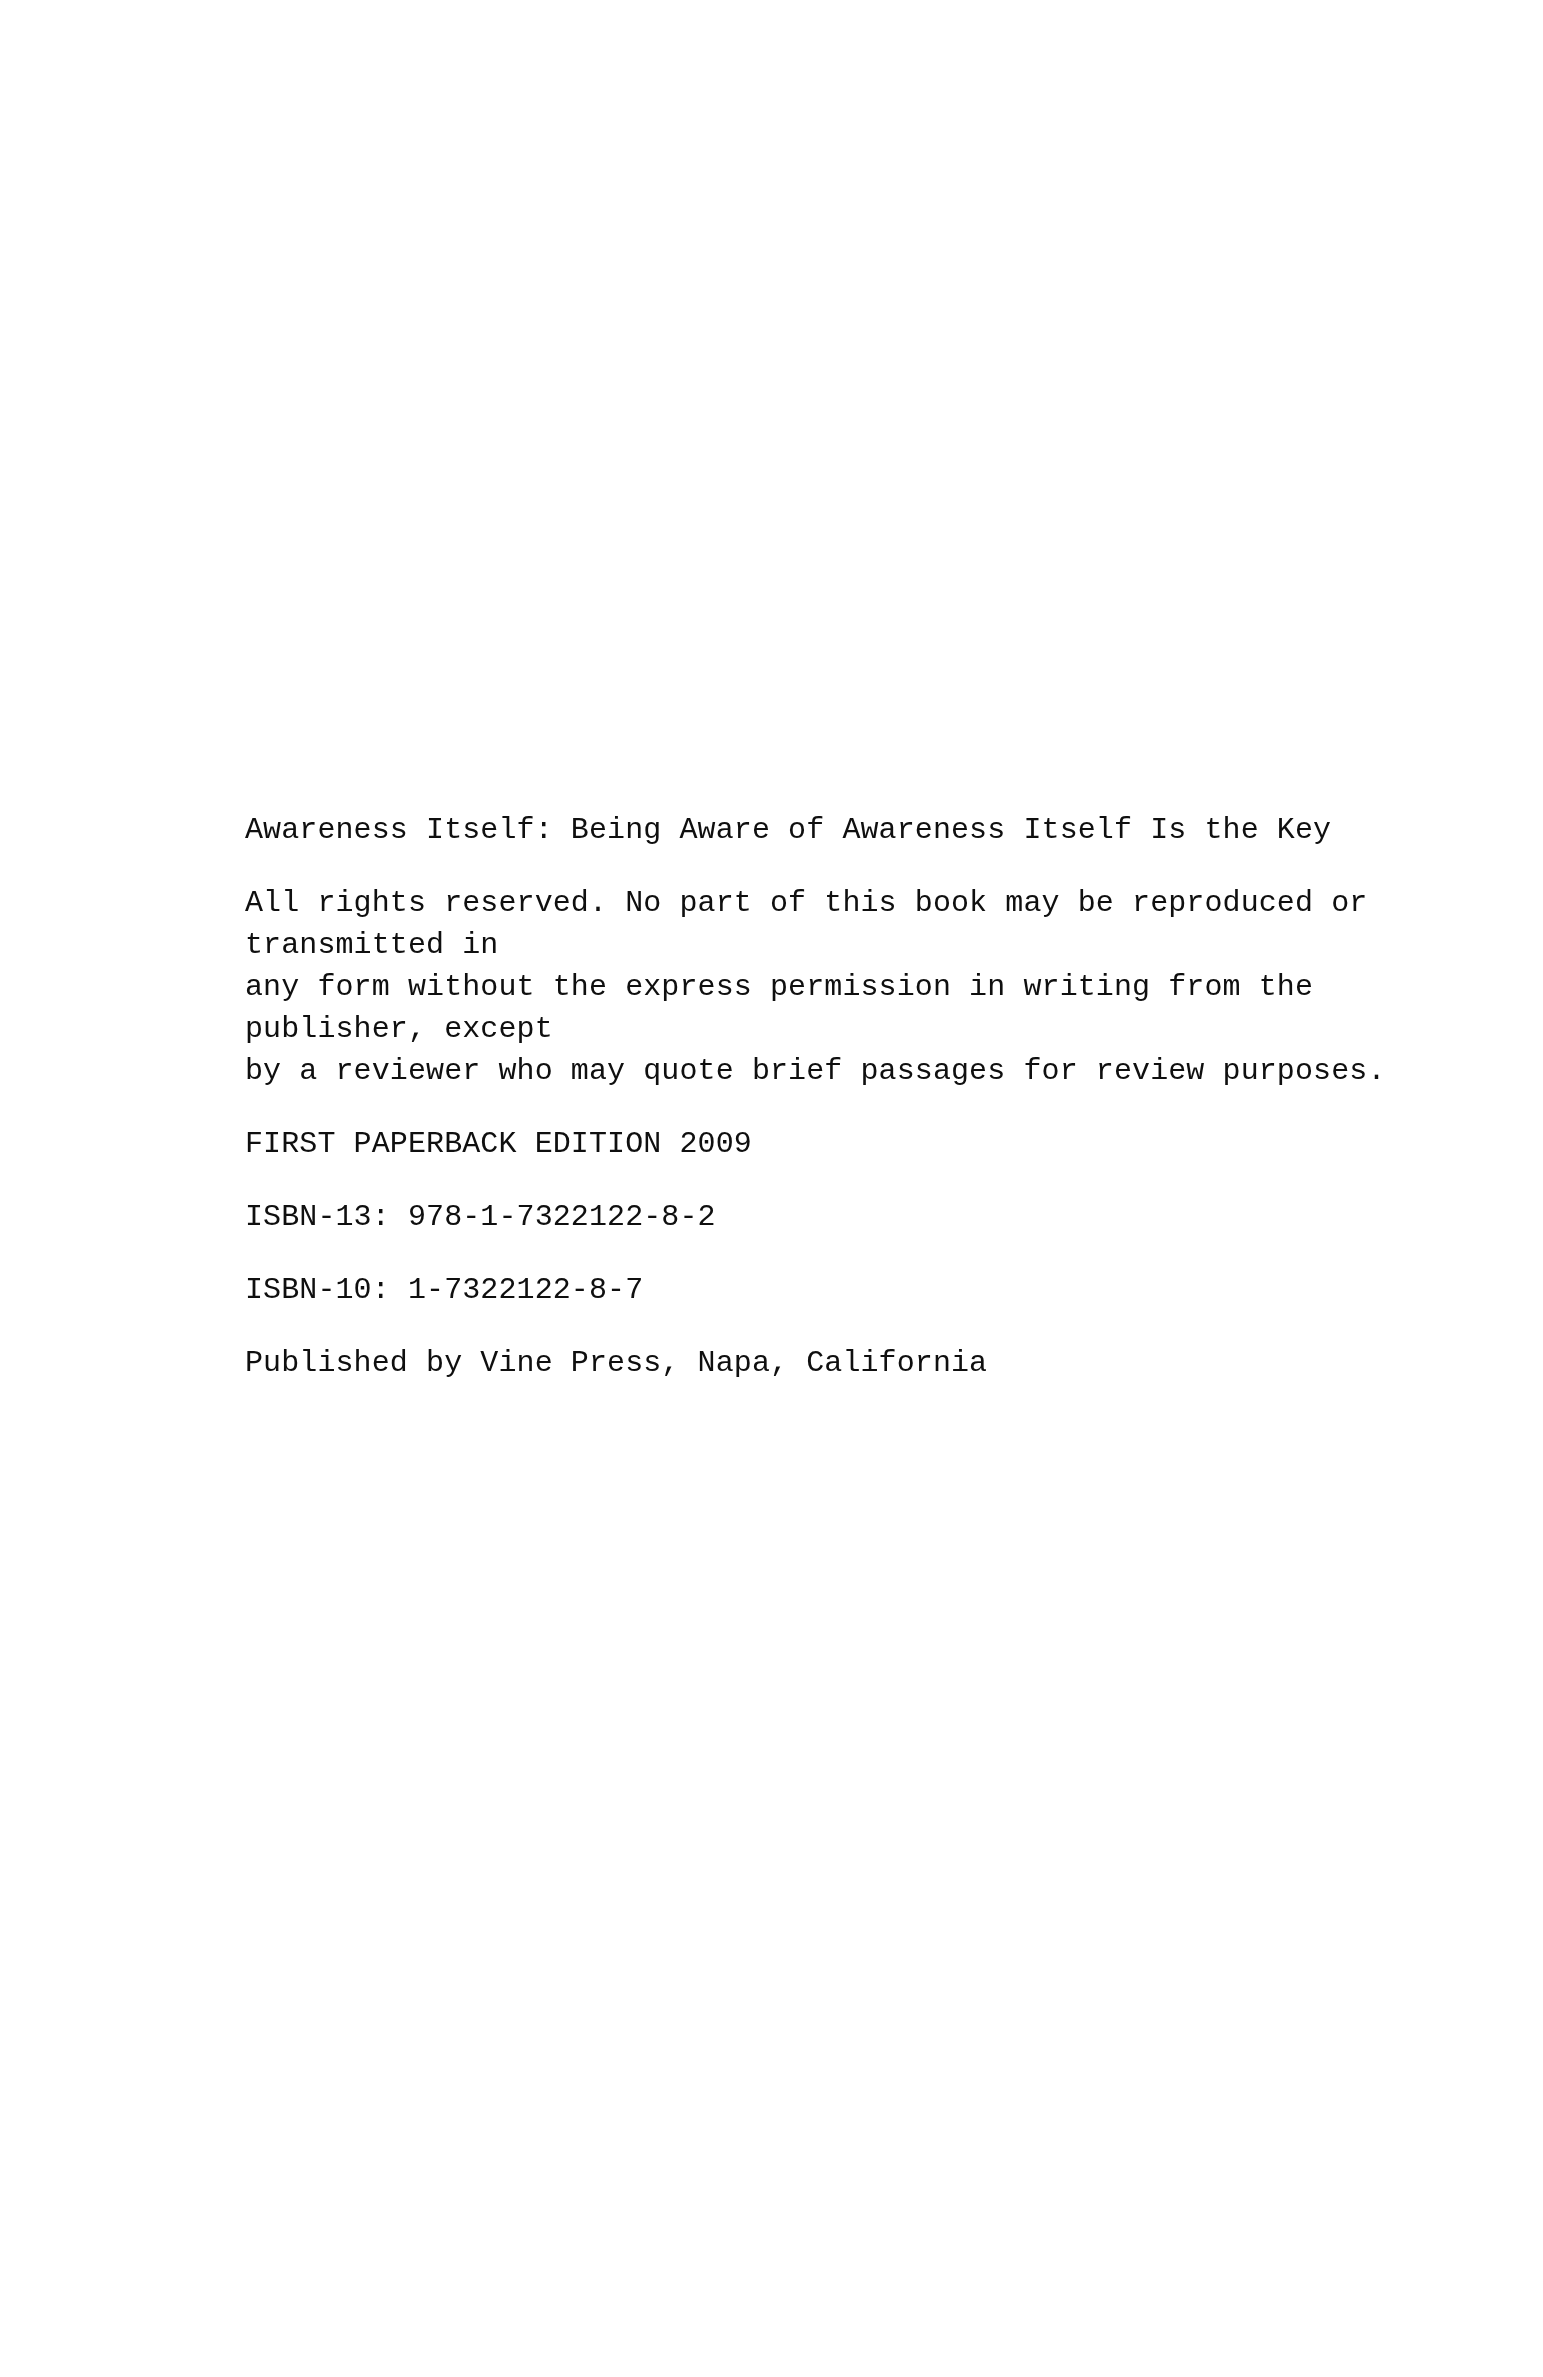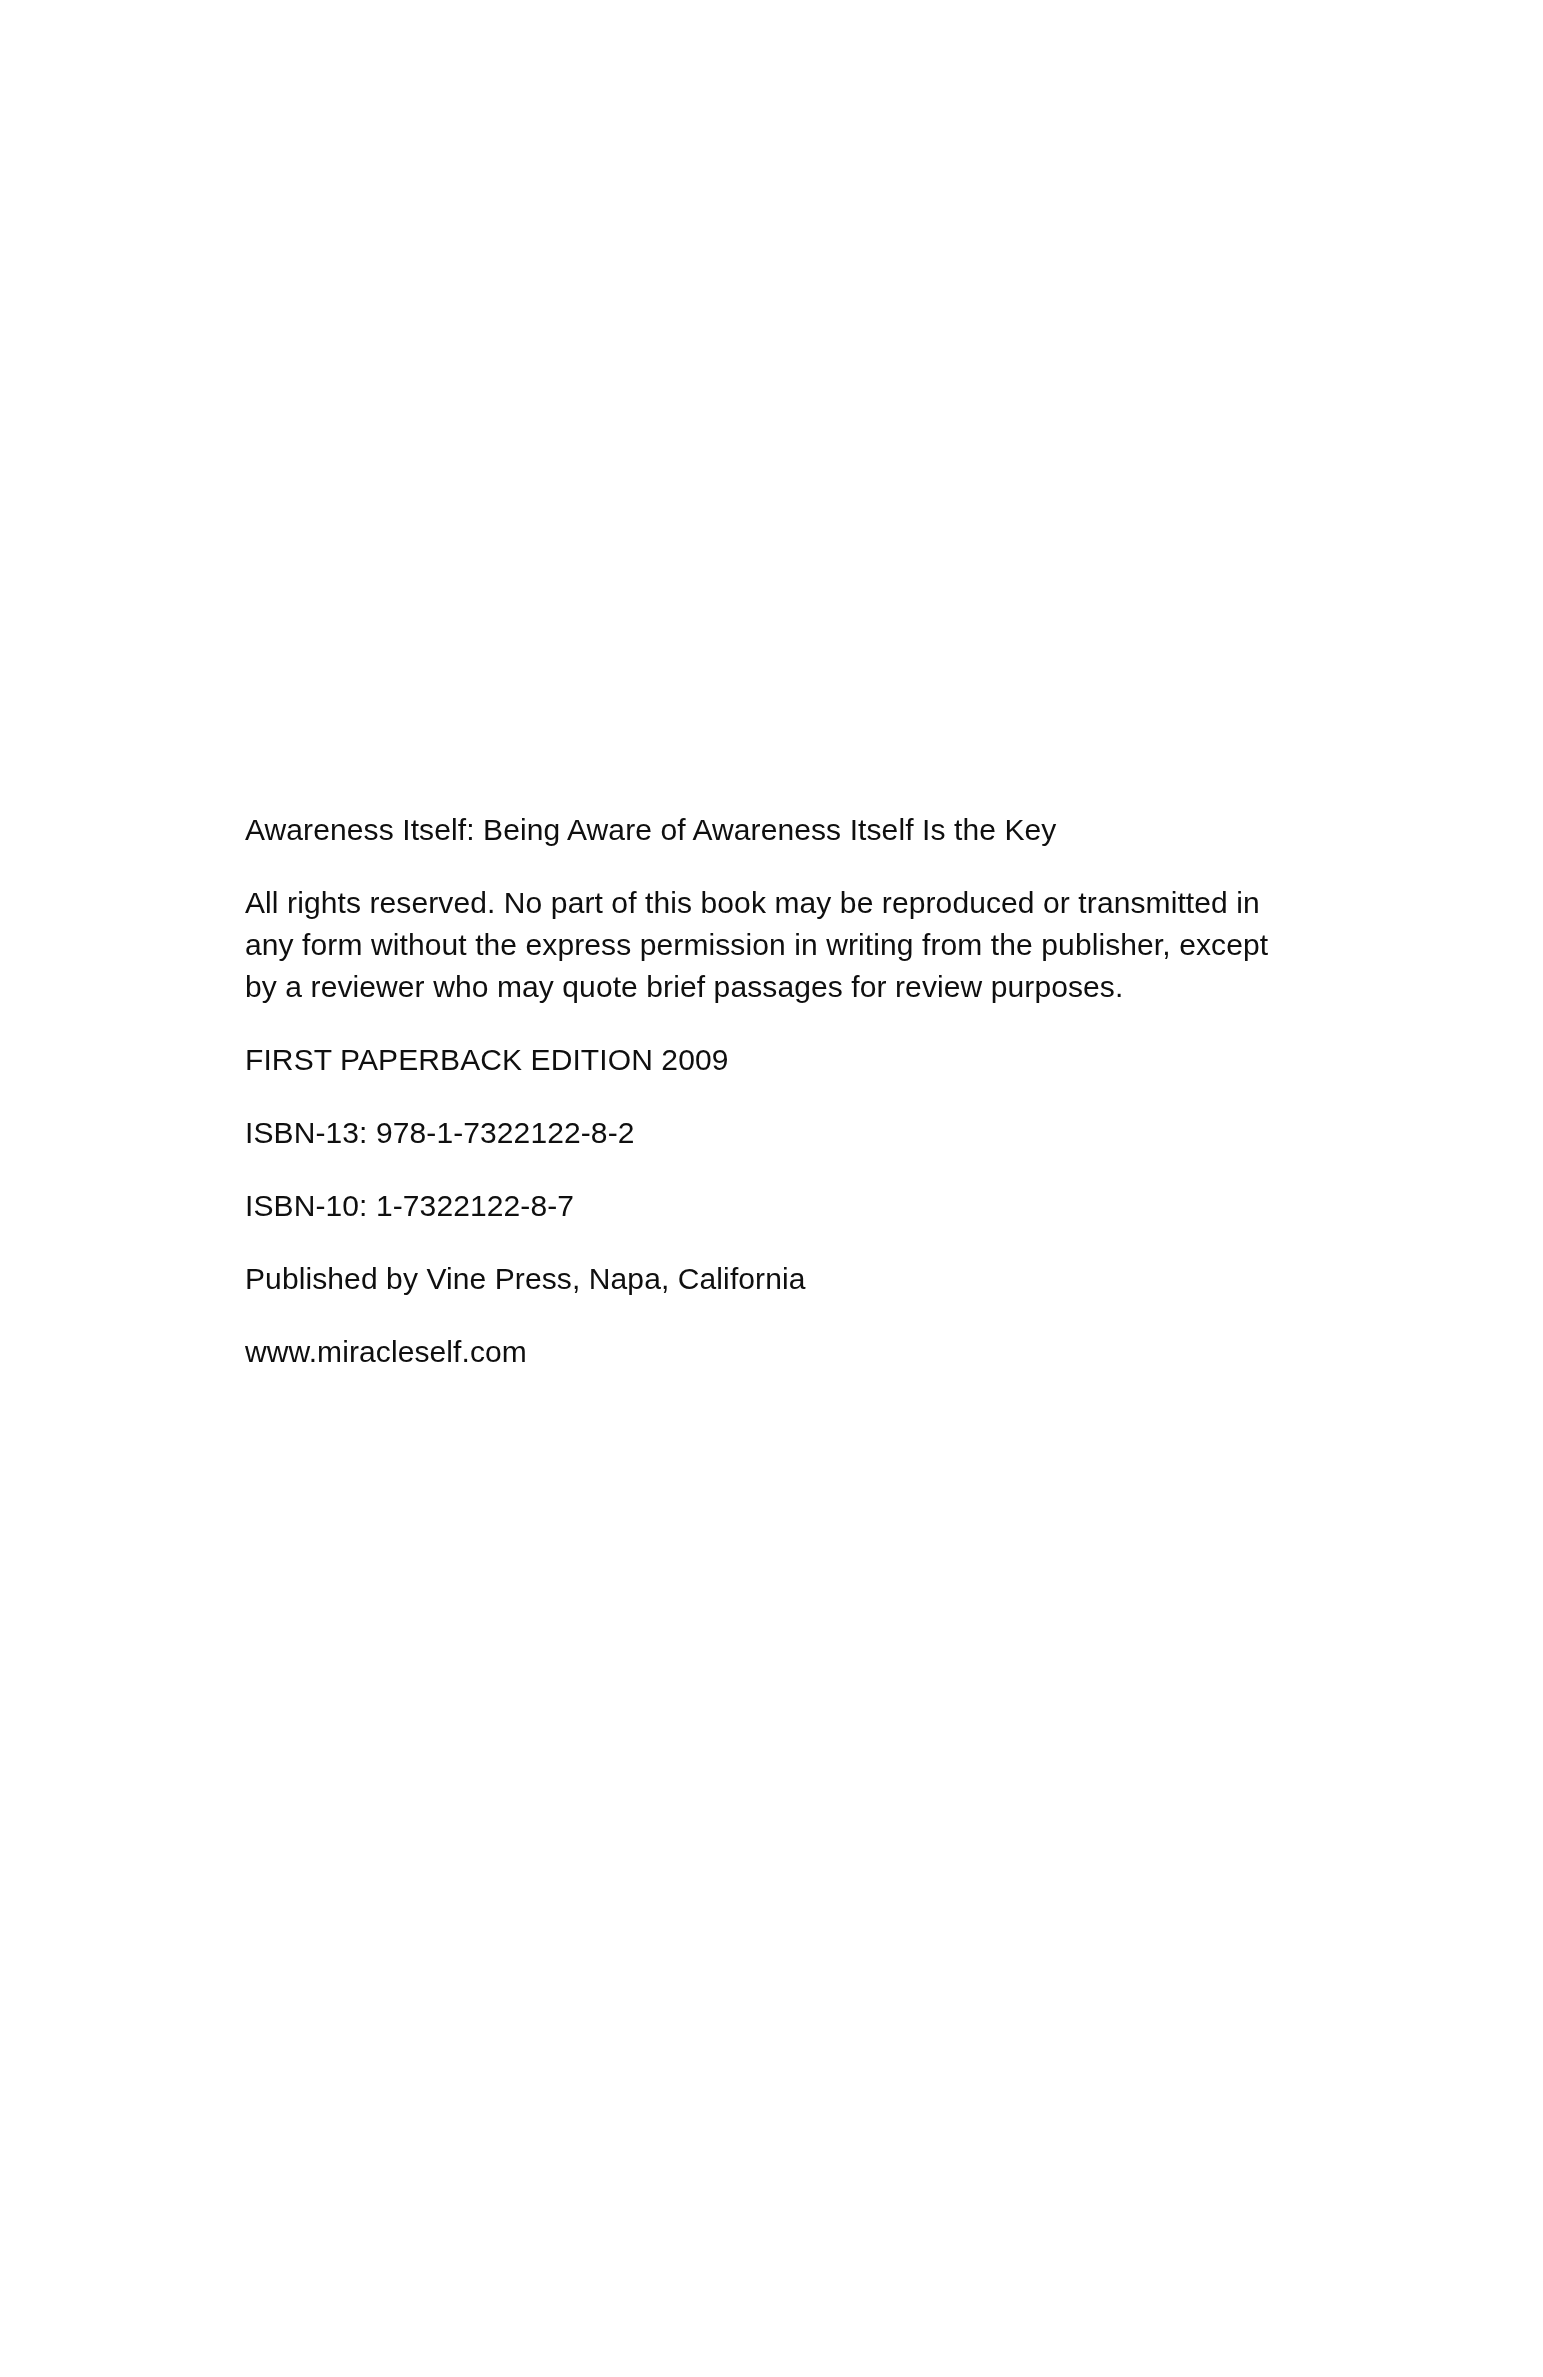--- a/index.html
+++ b/index.html
@@ -6,21 +6,21 @@
     margin: 0;
     padding: 0;
     background: #ffffff;
   }
   .page {
     position: relative;
     width: 1380px;
     height: 2378px;
     background: #ffffff;
     overflow: hidden;
-    font-family: Liberation Sans, sans-serif;
+    font-family: Liberation Mono, monospace;
   }
   .colophon {
     position: absolute;
     left: 245px;
     top: 809px;
     width: 1201px;
     color: #0f0f0f;
   }
   .colophon p {
     margin: 0 0 31px 0;
@@ -36,16 +36,15 @@
 <div class="page">
   <div class="colophon">
     <p>Awareness Itself: Being Aware of Awareness Itself Is the Key</p>
     <p>All rights reserved. No part of this book may be reproduced or transmitted in
 any form without the express permission in writing from the publisher, except
 by a reviewer who may quote brief passages for review purposes.</p>
     <p>FIRST PAPERBACK EDITION 2009</p>
     <p>ISBN-13: 978-1-7322122-8-2</p>
     <p>ISBN-10: 1-7322122-8-7</p>
     <p>Published by Vine Press, Napa, California</p>
-    <p>www.miracleself.com</p>
   </div>
 </div>
 
 
 </body></html>

